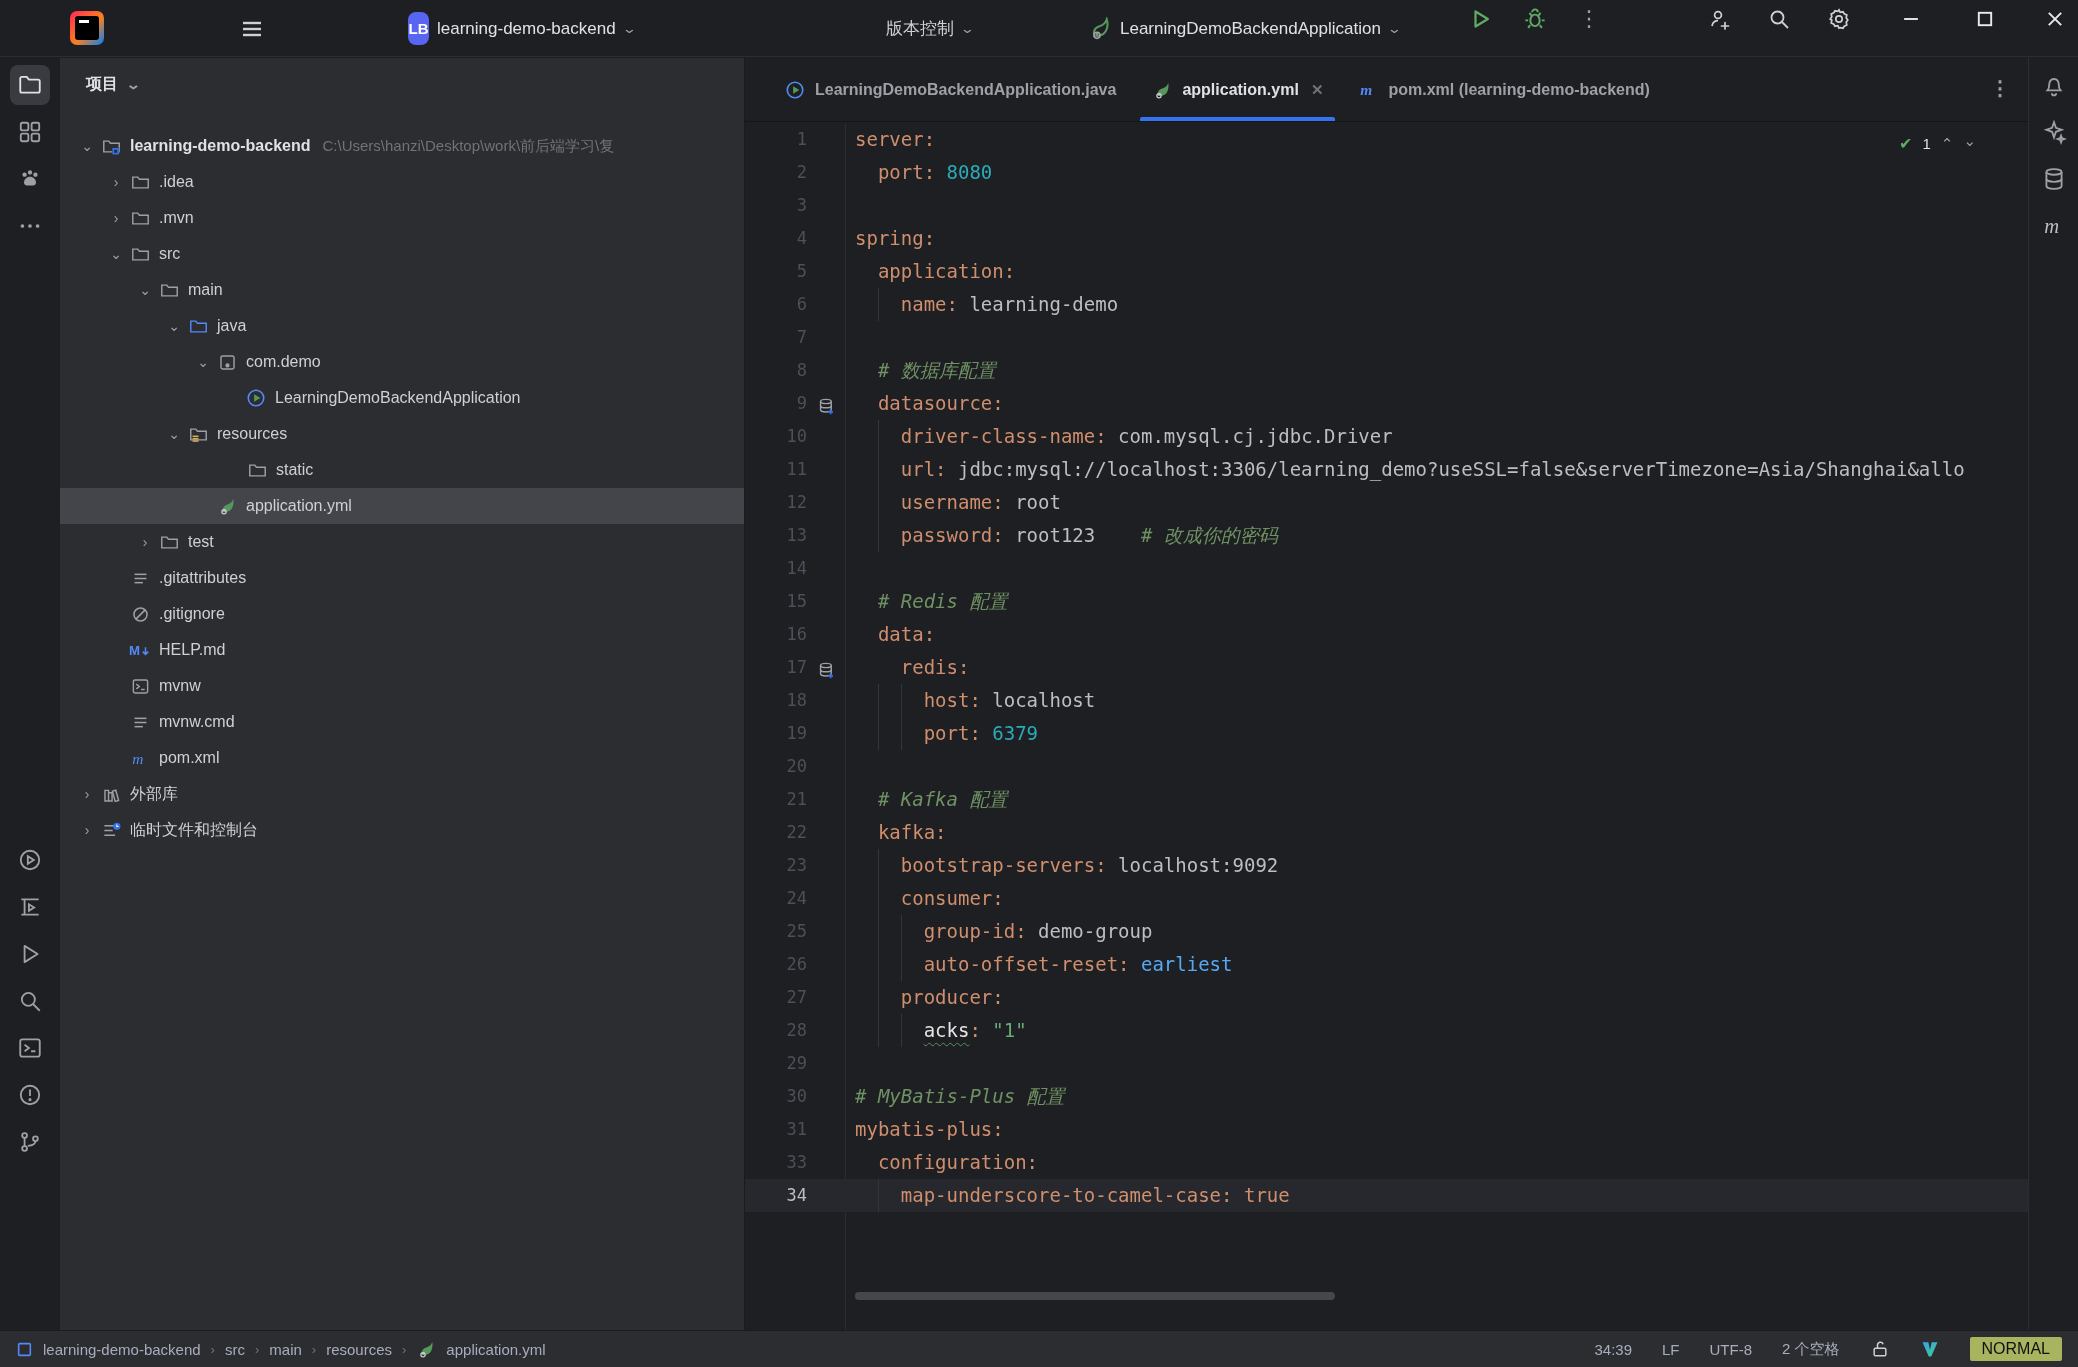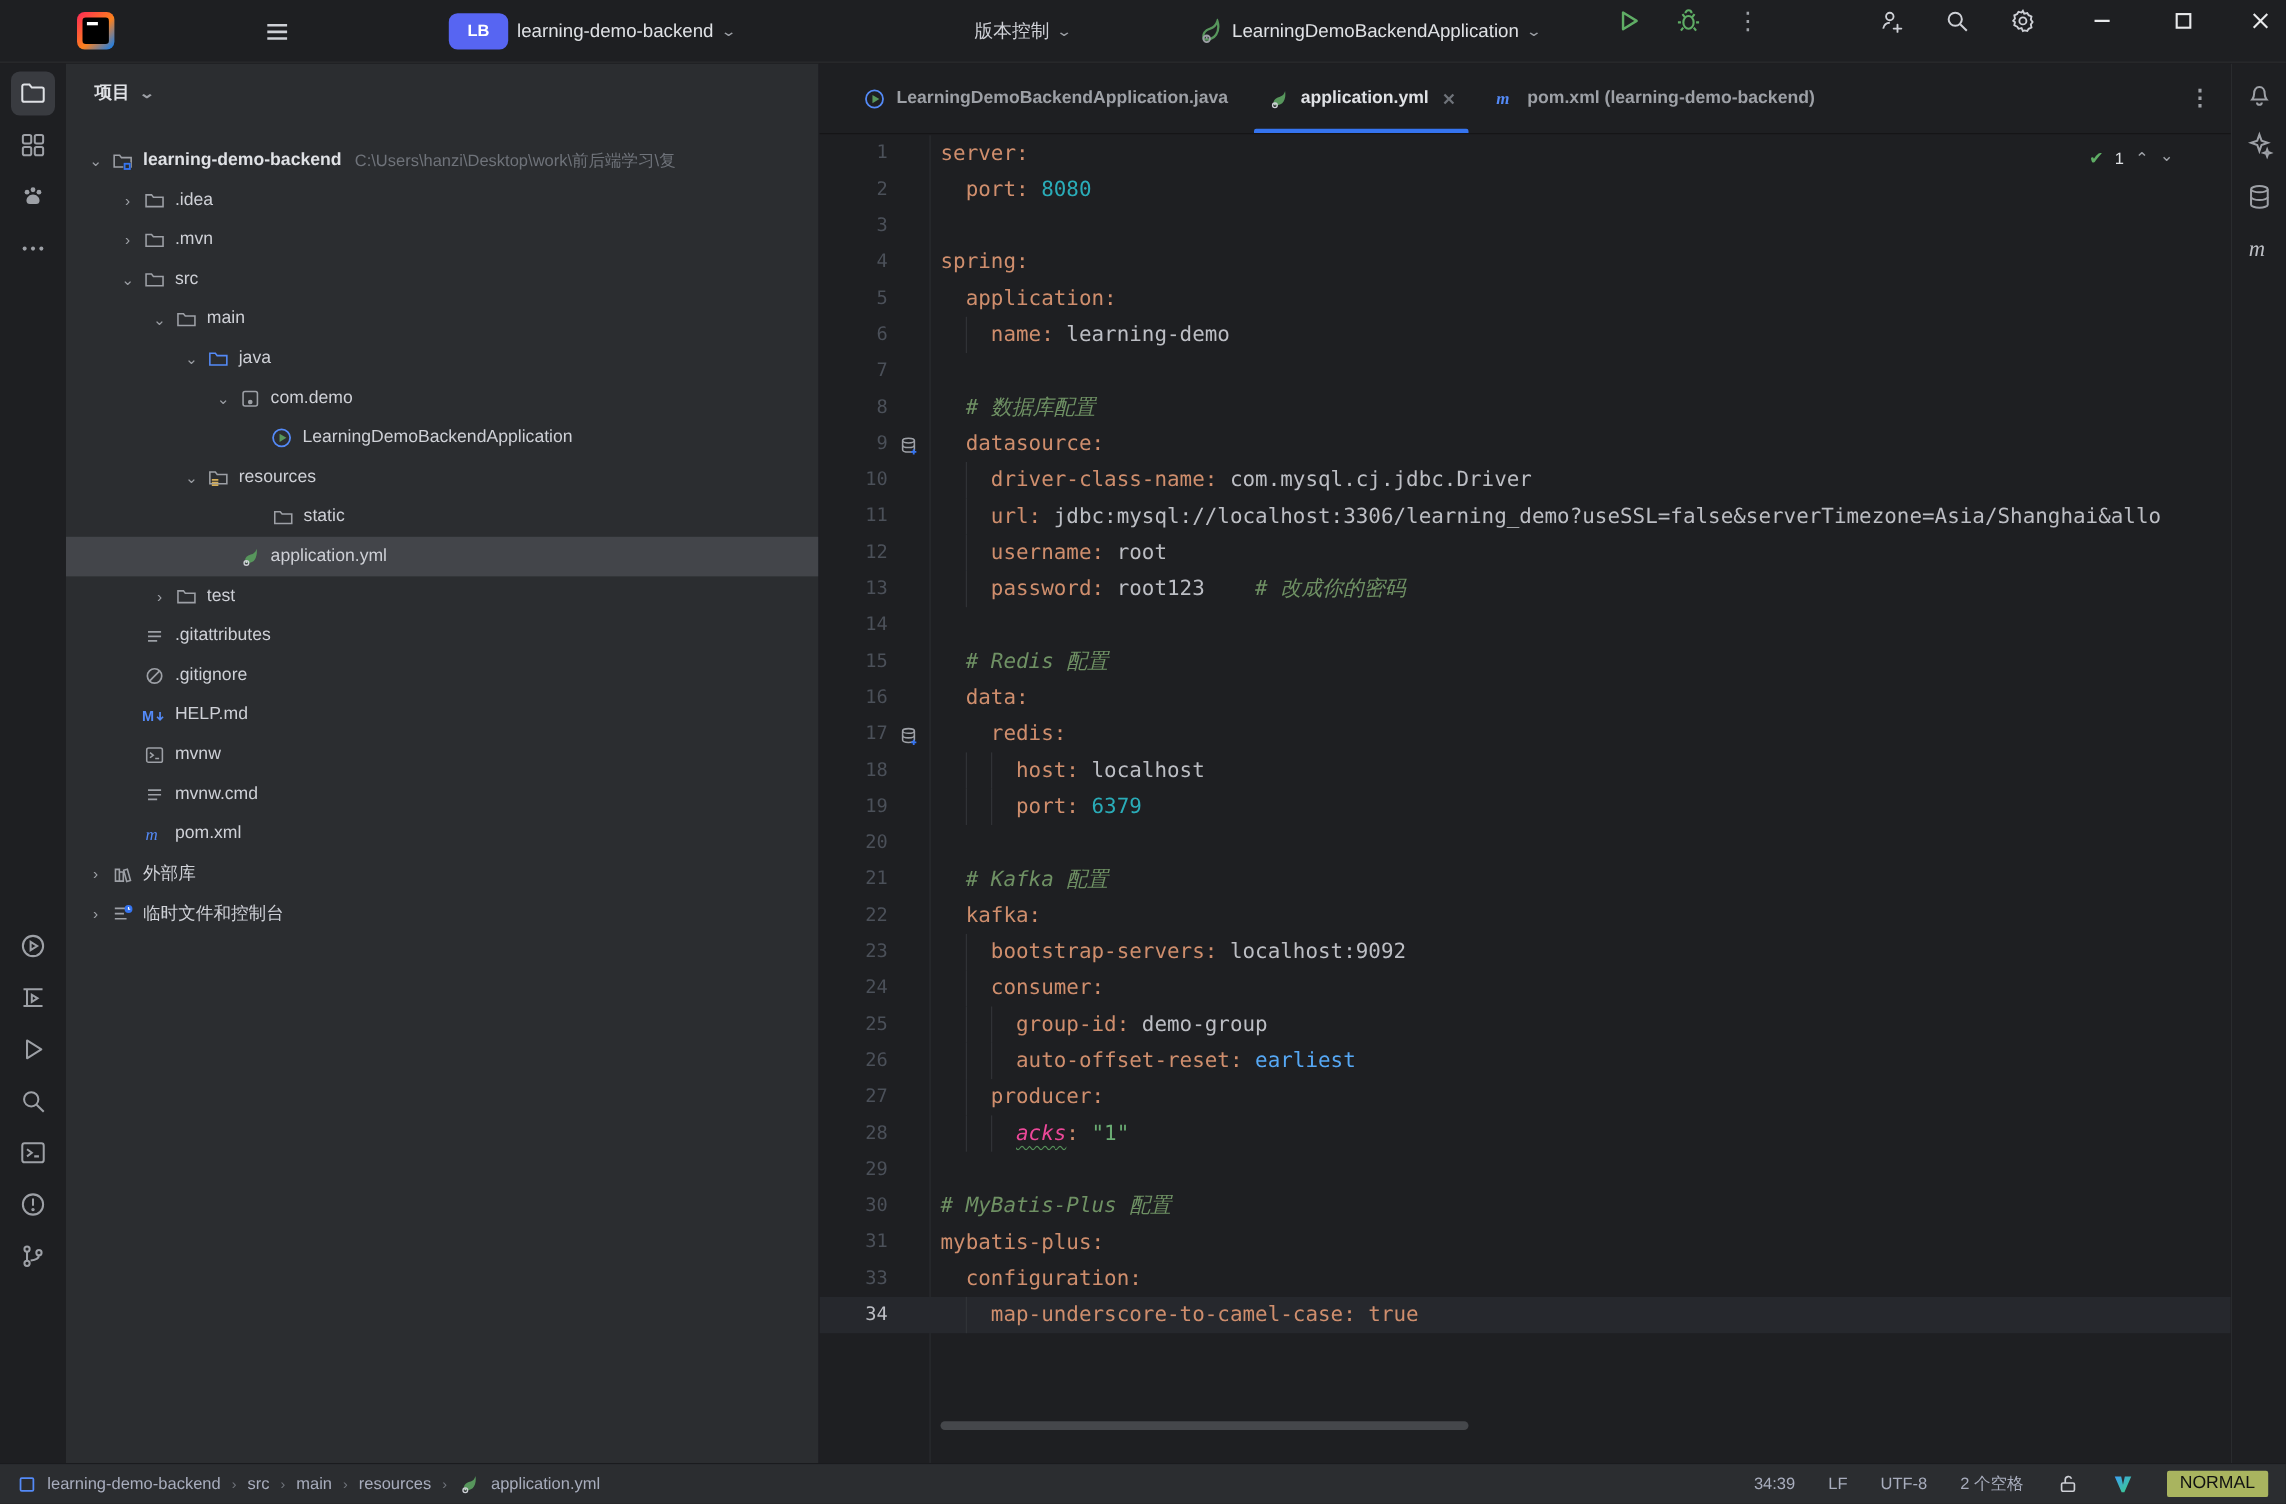--- a/index.html
+++ b/index.html
@@ -12,21 +12,21 @@
   .tb-item { position:absolute; top:0; height:57px; display:flex; align-items:center;
              color:#DFE1E5; font-size:17px; gap:8px; }
   .chev { color:#9DA0A6; font-size:13px; transform:scaleX(1.4); }
   #idea-logo { left:70px; width:34px; height:34px; top:11px; border-radius:7px;
                background:linear-gradient(135deg,#FE2857 0%,#FC801D 55%,#007EFF 100%);
                position:absolute; }
   #idea-logo::after { content:""; position:absolute; inset:5px; background:#000;
                border-radius:3px; }
   #idea-logo::before { content:""; position:absolute; left:9px; top:9px; width:10px; height:3px;
                background:#fff; z-index:2; }
-  #lb-badge { width:54px; height:33px; border-radius:8px; background:#5765F2; color:#fff;
+  #lb-badge { width:21px; height:33px; border-radius:8px; background:#5765F2; color:#fff;
               display:flex; align-items:center; justify-content:center; font-size:15px;
               font-weight:bold; }
   .icon-btn { width:38px; height:38px; display:flex; align-items:center; justify-content:center; }
   svg.ic { display:block; }
 
   
   #left-stripe { position:absolute; left:0; top:58px; width:60px; height:1272px; background:#1E1F22; }
   #right-stripe { position:absolute; left:2028px; top:58px; width:50px; height:1272px;
                   background:#1E1F22; border-left:1px solid #2B2D30; }
   .stripe-btn { width:40px; height:40px; margin:7px auto; border-radius:8px;
@@ -77,22 +77,22 @@
   .gut-ic { position:absolute; left:72px; top:6px; }
   .ltext { position:absolute; left:110px; }
   .guide { position:absolute; top:0; bottom:0; width:1px; background:#323539; }
   .tok-k { color:#CF8E6D; }
   .tok-v { color:#BCBEC4; }
   .tok-n { color:#2AACB8; }
   .tok-s { color:#6AAB73; }
   .tok-b { color:#56A8F5; }
   .tok-o { color:#CF8E6D; }
   .tok-c { color:#6F9164; font-style:italic; }
-  .tok-ku { color:#ec4899; text-decoration:underline wavy #549159 1px;
-            text-underline-offset:5px;font-style:italic; }
+  .tok-ku { color:#e5e5e5; text-decoration:underline wavy #549159 1px;
+            text-underline-offset:5px; }
   #hscroll { position:absolute; left:110px; bottom:30px; width:480px; height:8px;
              background:#45474B; border-radius:4px; }
   #gutter-sep { position:absolute; top:65px; bottom:0; left:100px; width:1px; background:#2B2D30; }
 
   
   #statusbar { position:absolute; left:0; top:1330px; width:2078px; height:37px;
                background:#2B2D30; border-top:1px solid #1A1B1E; display:flex;
                align-items:center; font-size:15px; color:#A8ADBD; }
   #breadcrumbs { display:flex; align-items:center; gap:10px; padding-left:16px; }
   .bc-sep { color:#6F737A; font-size:13px; }

